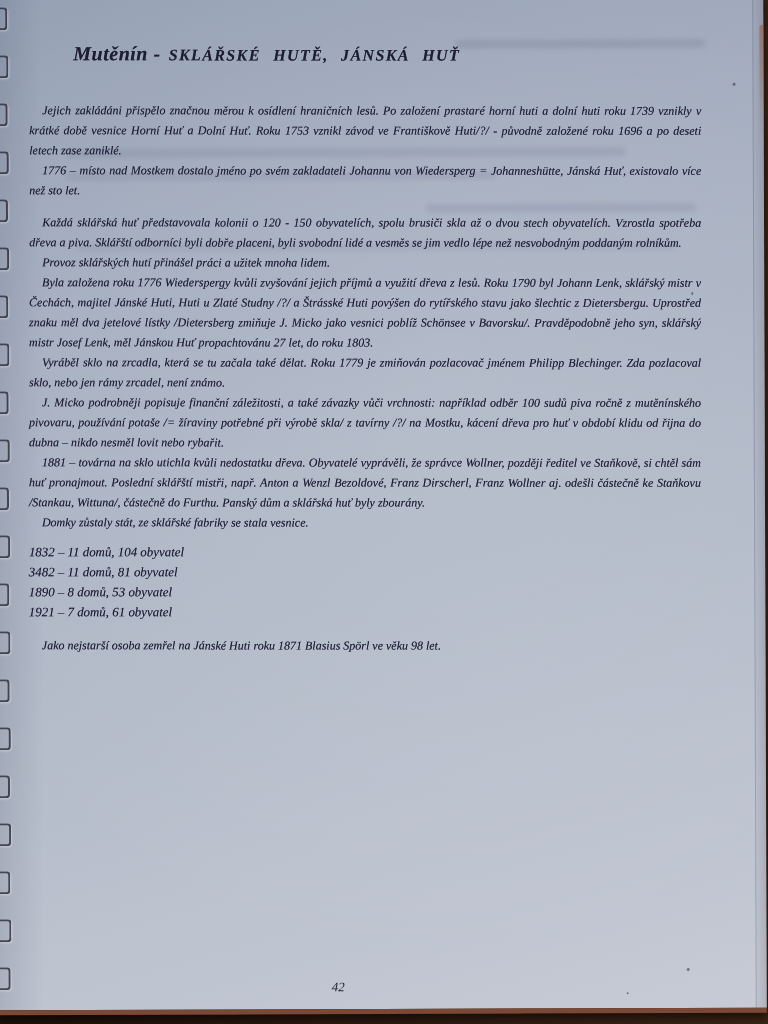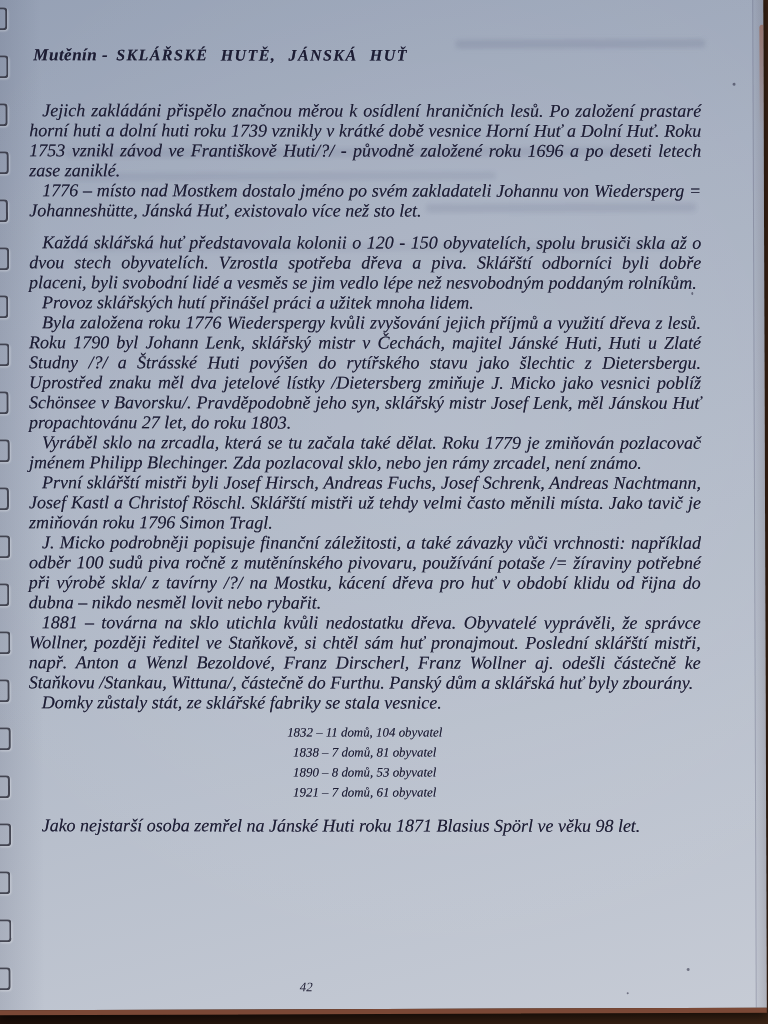--- a/index.html
+++ b/index.html
@@ -71,47 +71,47 @@
     transform: rotate(0.25deg);
     transform-origin: 0 0;
     color: #1d1d33;
     text-shadow: 0 0 0.5px rgba(25,25,55,0.55);
   }
   h1 {
     margin: 0 0 32px 4px;
     font-style: italic; font-weight: bold;
     white-space: nowrap;
   }
-  .title-prefix { font-size: 17px; letter-spacing: 0.5px; }
+  .title-prefix { font-size: 20px; letter-spacing: 0.5px; margin-left: 40px; }
   .title-main   { font-size: 16px; letter-spacing: 1.4px; word-spacing: 7px; }
   .block p, .closing {
     margin: 0;
     font-style: italic;
-    font-size: 18px;
+    font-size: 12px;
     line-height: 20px;
     text-align: justify;
     text-indent: 13px;
   }
   .gap-top { margin-top: 12px; }
   h2 {
     margin: 20px 0 15px 0;
     font-style: italic; font-weight: bold;
     font-size: 14.5px;
   }
   .census { margin-top: 10px; }
   .census p {
     margin: 0;
     font-style: italic;
     font-size: 12.9px;
     line-height: 20px;
-    text-align: center; text-indent: 0;
+    text-align: left; text-indent: 0;
   }
   .closing { display: block; margin-top: 13px; text-align: left; }
   .pagenum {
-    position: absolute; left: 301px; top: 983px;
+    position: absolute; left: 333px; top: 983px;
     font-style: italic; font-size: 13px; color: #232338;
   }
 </style>
 </head>
 <body>
 
 <div class="desk">
   <div class="page">
 
     <div class="binding" id="binding">
@@ -165,29 +165,28 @@
 
       <div class="block gap-top">
           <p>Každá sklářská huť představovala kolonii o 120 - 150 obyvatelích, spolu  brusiči skla až o dvou stech obyvatelích. Vzrostla spotřeba dřeva a piva. Sklářští odborníci byli dobře placeni, byli svobodní lidé a vesměs se jim vedlo lépe než nesvobodným poddaným rolníkům.</p>
           <p>Provoz sklářských hutí přinášel práci a užitek mnoha lidem.</p>
         </div>
 
 
       <div class="block">
           <p>Byla založena roku 1776 Wiederspergy kvůli zvyšování jejich příjmů a využití dřeva z lesů. Roku 1790  byl Johann Lenk, sklářský mistr v Čechách, majitel Jánské Huti, Huti u Zlaté Studny /?/ a Štrásské Huti povýšen do rytířského stavu jako šlechtic z Dietersbergu. Uprostřed znaku měl dva jetelové lístky /Dietersberg zmiňuje J. Micko jako vesnici poblíž Schönsee v Bavorsku/. Pravděpodobně jeho syn, sklářský mistr Josef Lenk, měl Jánskou Huť propachtovánu 27 let, do roku 1803.</p>
           <p>Vyráběl sklo na zrcadla, která se tu začala také dělat. Roku 1779 je zmiňován pozlacovač jménem Philipp Blechinger. Zda pozlacoval sklo, nebo jen rámy zrcadel, není známo.</p>
-          <p>První sklářští mistři byli Josef Hirsch, Andreas Fuchs, Josef Schrenk, Andreas Nachtmann, Josef Kastl a Christof Röschl. Sklářští mistři už tehdy velmi často měnili místa. Jako tavič je zmiňován roku 1796 Simon Tragl.</p>
           <p>J. Micko podrobněji popisuje finanční záležitosti, a také závazky vůči vrchnosti: například odběr 100 sudů piva ročně z mutěnínského pivovaru, používání potaše /= žíraviny potřebné při výrobě skla/ z tavírny /?/ na Mostku, kácení dřeva pro huť v období klidu od řijna do dubna – nikdo nesměl lovit nebo rybařit.</p>
           <p>1881 – továrna na sklo utichla kvůli nedostatku dřeva. Obyvatelé vyprávěli, že správce Wollner, později ředitel ve Staňkově, si chtěl sám huť pronajmout. Poslední sklářští mistři, např. Anton a Wenzl Bezoldové, Franz Dirscherl, Franz Wollner aj. odešli částečně ke Staňkovu /Stankau, Wittuna/, částečně do Furthu. Panský dům a sklářská huť byly zbourány.</p>
           <p>Domky zůstaly stát, ze sklářské fabriky se stala vesnice.</p>
         </div>
 
       <div class="census">
           <p>1832 – 11 domů, 104 obyvatel</p>
-          <p>1838 – 7 domů, 81 obyvatel</p>
+          <p>3482 – 11 domů, 81 obyvatel</p>
           <p>1890 – 8 domů, 53 obyvatel</p>
           <p>1921 – 7 domů, 61 obyvatel</p>
         </div>
 
       <p class="closing">Jako nejstarší osoba zemřel na Jánské Huti roku 1871 Blasius Spörl ve věku 98 let.</p>
     </div>
 
     <div class="pagenum">42</div>
   </div>
 </div>

